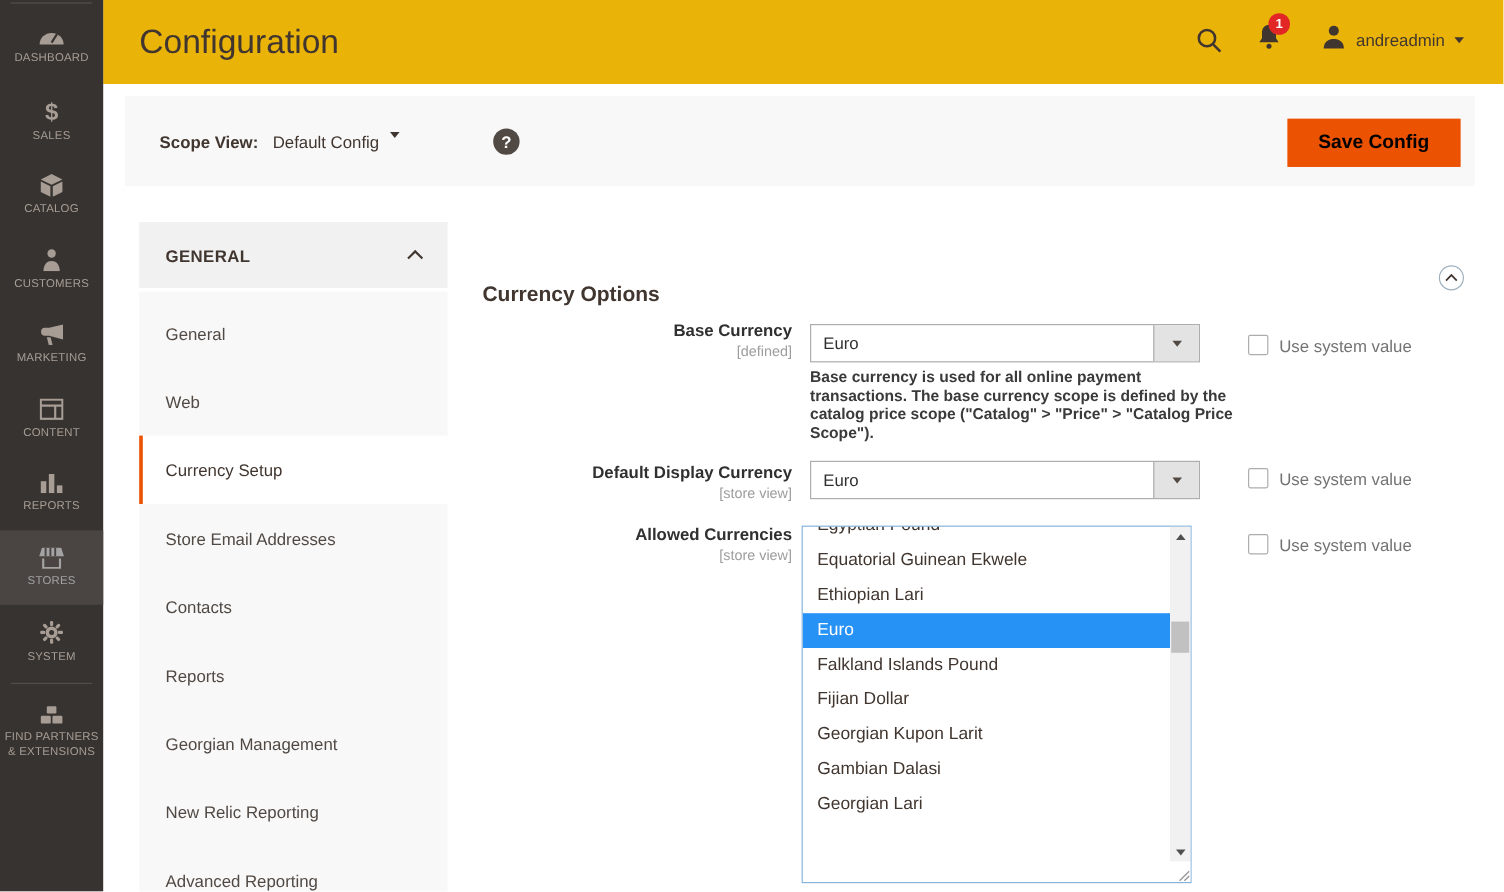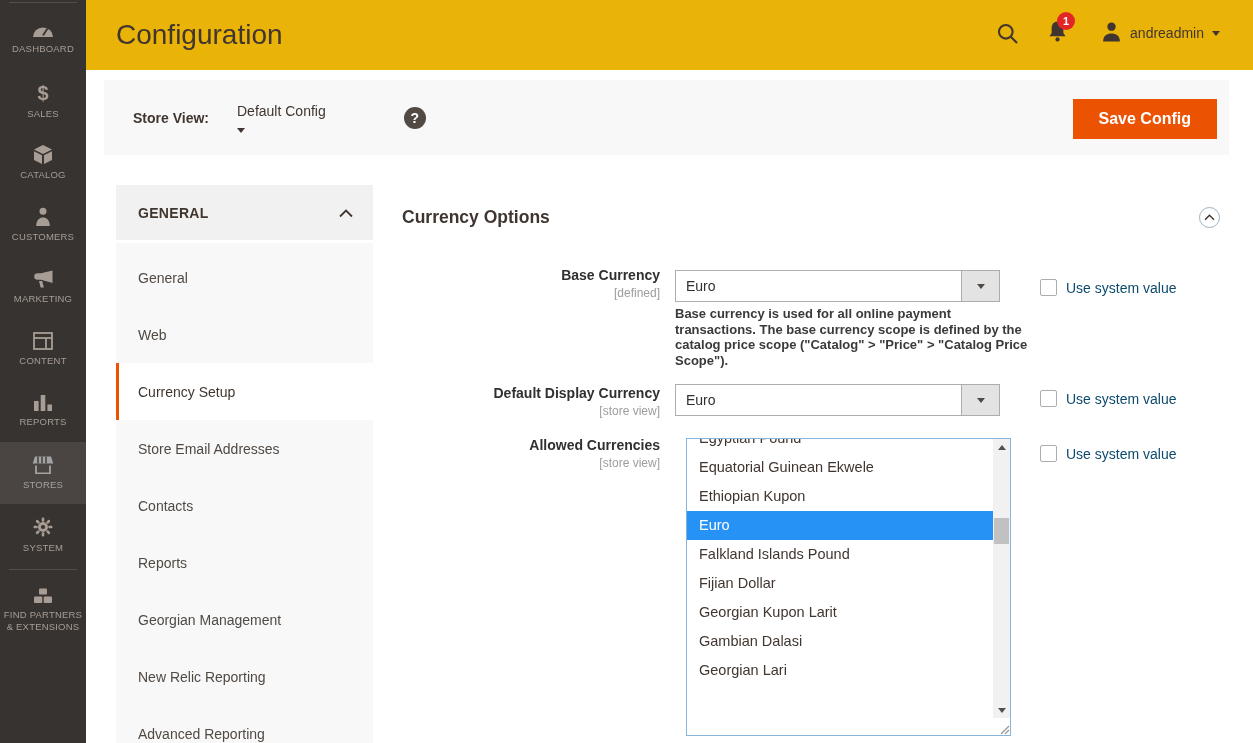--- a/index.html
+++ b/index.html
@@ -31,64 +31,64 @@
     background:#e22626; color:#fff; font-size:11px; font-weight:bold; line-height:18px; text-align:center; }
   .user-wrap { margin-left:32px; display:flex; align-items:center; gap:8px; cursor:pointer; color:#41362f; }
   .user-name { font-size:14px; color:#41362f; }
   .caret-down { width:0; height:0; border-left:4.5px solid transparent; border-right:4.5px solid transparent;
     border-top:5.5px solid #41362f; display:inline-block; }
 
   
   .toolbar { position:absolute; left:104px; top:80px; width:1125px; height:75px; background:#f8f8f8; }
   .toolbar-inner { display:flex; align-items:center; height:100%; padding-left:29px; }
   .sv-label { font-size:14px; font-weight:bold; color:#41362f; }
-  .sv-value { font-size:14px; color:#41362f; margin-left:28px; cursor:pointer; display:flex; align-items:flex-start; gap:9px;flex-direction:column; }
+  .sv-value { font-size:14px; color:#41362f; margin-left:12px; cursor:pointer; display:flex; align-items:flex-start; gap:9px; }
   .help-icon { margin-left:78px; width:22px; height:22px; border-radius:50%; background:#514943; color:#fff;
     font-size:14px; font-weight:bold; text-align:center; line-height:22px; cursor:pointer; }
   .save-btn { position:absolute; right:12px; top:19px; height:40px; padding:0 25px; background:#eb5202;
-    border:1px solid #eb5202; color:#ffffff; font-family:"Liberation Sans",sans-serif; font-size:16px;
+    border:1px solid #eb5202; color:#000000; font-family:"Liberation Sans",sans-serif; font-size:16px;
     font-weight:bold; cursor:pointer;text-align:center; }
 
   
   .config-nav { position:absolute; left:116px; top:185px; width:257px; height:600px; }
   .config-nav-header { height:55px; background:#f1f1f1; display:flex; align-items:center;
     justify-content:space-between; padding:0 20px 0 22px; cursor:pointer; }
   .config-nav-header .sect { font-size:14px; font-weight:bold; letter-spacing:.3px; color:#41362f; }
   .config-nav-items { position:absolute; left:0; right:0; top:58px; height:530px; background:#f8f8f8; padding-top:6px; }
   .nav-item { height:57px; display:flex; align-items:center; padding-left:22px; font-size:14px;
     color:#514943; cursor:pointer; }
   .nav-item.active { background:#fff; border-left:3px solid #eb5202; padding-left:19px; color:#41362f; }
 
   
   .main { position:absolute; left:402px; top:185px; width:827px; height:558px; }
   .section-head { position:absolute; left:0; top:22px; width:827px; display:flex;
     align-items:center; justify-content:space-between; }
-  .section-title { font-size:17.5px; font-weight:bold; color:#41362f; }
+  .section-title { font-size:17.5px; font-weight:bold; color:#41362f;margin-top:28px; }
   .collapse-circle { width:21px; height:21px; border-radius:50%; border:1px solid #9eb0bd; margin-right:9px;
     display:flex; align-items:center; justify-content:center; cursor:pointer; }
 
   .field-label { position:absolute; left:0; width:258px; text-align:right; }
   .field-label .lab { font-size:14px; font-weight:bold; color:#303030; line-height:1.1; }
   .field-label .scope { font-size:12px; color:#9d9d9d; margin-top:3px; }
 
   .select { position:absolute; left:273px; width:325px; height:32px; border:1px solid #adadad;
     background:#fff; display:flex; cursor:pointer; }
   .select .val { flex:1; font-size:14px; color:#303030; line-height:30px; padding-left:10px; }
   .select .arrow { width:38px; background:#e3e3e3; border-left:1px solid #adadad;
     display:flex; align-items:center; justify-content:center; }
   .select .arrow .caret-down { border-top-color:#514943; }
 
   .note { position:absolute; left:273px; width:356px; font-size:13px; line-height:15.5px; color:#3a3a3a;font-weight:bold; }
 
   .sysval { position:absolute; left:638px; display:flex; align-items:center; gap:9px; }
   .checkbox { width:17px; height:17px; border:1px solid #adadad; border-radius:2px; background:#fff; cursor:pointer; }
-  .sysval .cb-label { font-size:14px; color:#0c4a6e; }
-
-  
-  .listbox { position:absolute; left:284px; top:253px; width:325px; height:298px;
+  .sysval .cb-label { font-size:14px; color:#737373; }
+
+  
+  .listbox { position:absolute; left:266px; top:253px; width:325px; height:298px;
     border:1px solid #86b4dc; background:#fff; }
   .lb-options { position:absolute; left:0; top:0; right:17px; bottom:0; overflow:hidden; }
   .lb-inner { margin-top:-15px; }
   .lb-option { height:29px; line-height:29px; padding-left:12px; font-size:14.5px; color:#41362f;
     white-space:nowrap; cursor:pointer; }
   .lb-option.selected { background:#2792f5; color:#fff; }
   .lb-scroll { position:absolute; right:0; top:0; width:17px; height:279px; background:#f1f1f1; }
   .lb-btn { position:absolute; left:0; width:17px; height:16px; display:flex; align-items:center;
     justify-content:center; cursor:pointer; }
   .lb-btn.up { top:0; }
@@ -252,21 +252,21 @@
             </svg>
         </span>
         <span class="user-name">andreadmin</span>
         <span class="caret-down"></span>
       </span>
     </div>
   </header>
 
   <div class="toolbar">
     <div class="toolbar-inner">
-      <span class="sv-label">Store View:</span>
+      <span class="sv-label">Scope View:</span>
       <span class="sv-value">
         <span>Default Config</span>
         <span class="caret-down"></span>
       </span>
       <span class="help-icon">?</span>
     </div>
     <button class="save-btn">Save Config</button>
   </div>
 
   <aside class="config-nav">
@@ -336,21 +336,21 @@
     <div class="field-label" style="top:253px;">
       <div class="lab">Allowed Currencies</div>
       <div class="scope">[store view]</div>
     </div>
     <div class="listbox">
       <div class="lb-options">
         <div class="lb-inner">
 
         <div class="lb-option">Egyptian Pound</div>
             <div class="lb-option">Equatorial Guinean Ekwele</div>
-            <div class="lb-option">Ethiopian Kupon</div>
+            <div class="lb-option">Ethiopian Lari</div>
             <div class="lb-option selected">Euro</div>
             <div class="lb-option">Falkland Islands Pound</div>
             <div class="lb-option">Fijian Dollar</div>
             <div class="lb-option">Georgian Kupon Larit</div>
             <div class="lb-option">Gambian Dalasi</div>
             <div class="lb-option">Georgian Lari</div>
           </div>
       </div>
       <div class="lb-scroll">
         <div class="lb-btn up">

